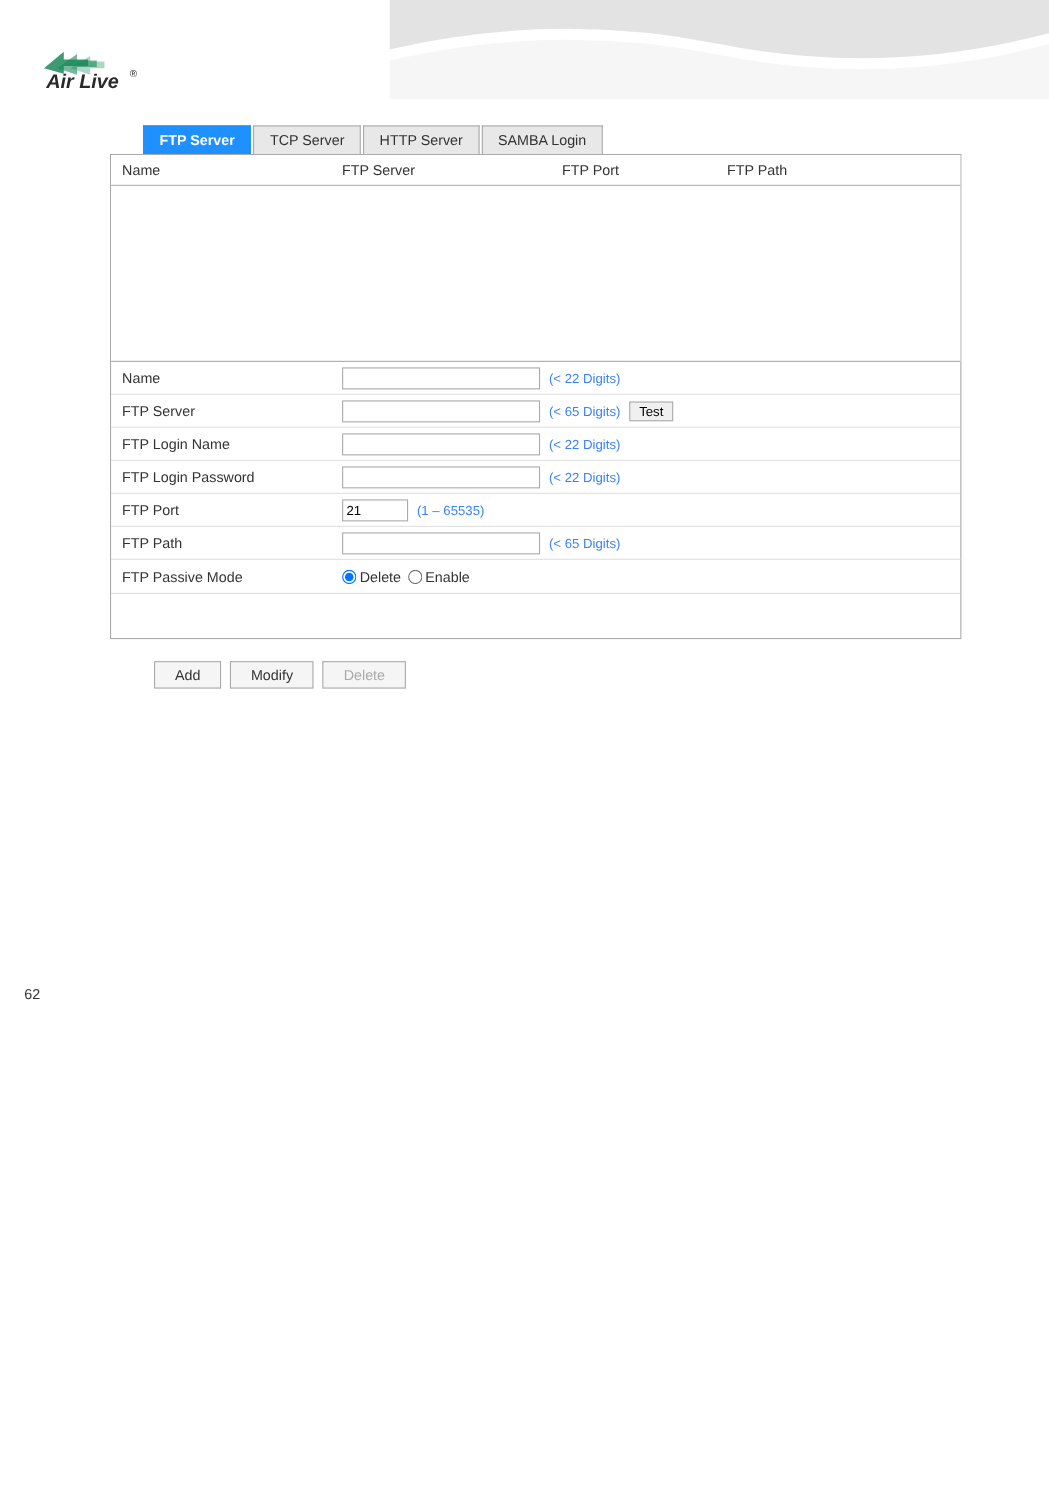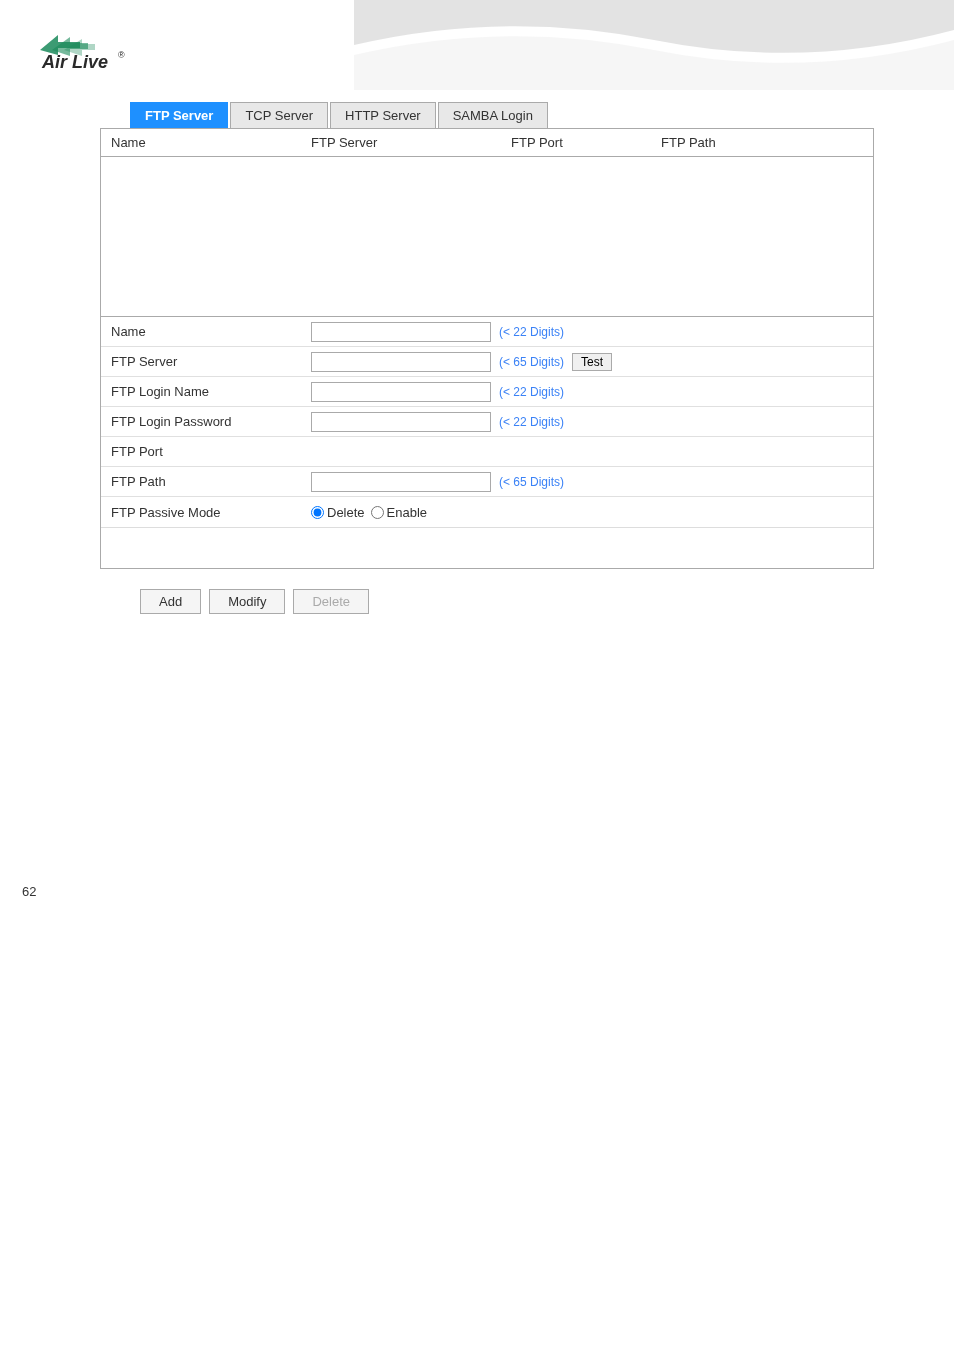--- a/index.html
+++ b/index.html
@@ -7,21 +7,21 @@
       background: #fff;
       font-family: Arial, sans-serif;
       font-size: 13px;
       color: #333;
       width: 954px;
       min-height: 1350px;
     }
 
     
     .header {
-      padding: 20px 30px 10px 30px;
+      padding: 32px 30px 10px 30px;
       position: relative;
       background: #fff;
     }
     .logo-area {
       display: flex;
       align-items: center;
     }
     .logo-svg {
       width: 160px;
       height: 60px;
@@ -247,20 +247,24 @@
     <div class="form-row">
       <span class="form-label">FTP Login Password</span>
       <div class="form-value">
         <input class="form-input" type="password" style="">
         <span class="hint-text">(&lt; 22 Digits)</span>
       </div>
     </div>
 
     <div class="form-row">
       <span class="form-label">FTP Port</span>
+      <div class="form-value">
+        <input class="form-input" type="text" value="21" style="width: 60px;">
+        <span class="hint-text">(1 – 65535)</span>
+      </div>
     </div>
 
     <div class="form-row">
       <span class="form-label">FTP Path</span>
       <div class="form-value">
         <input class="form-input" type="text" style="">
         <span class="hint-text">(&lt; 65 Digits)</span>
       </div>
     </div>
 

